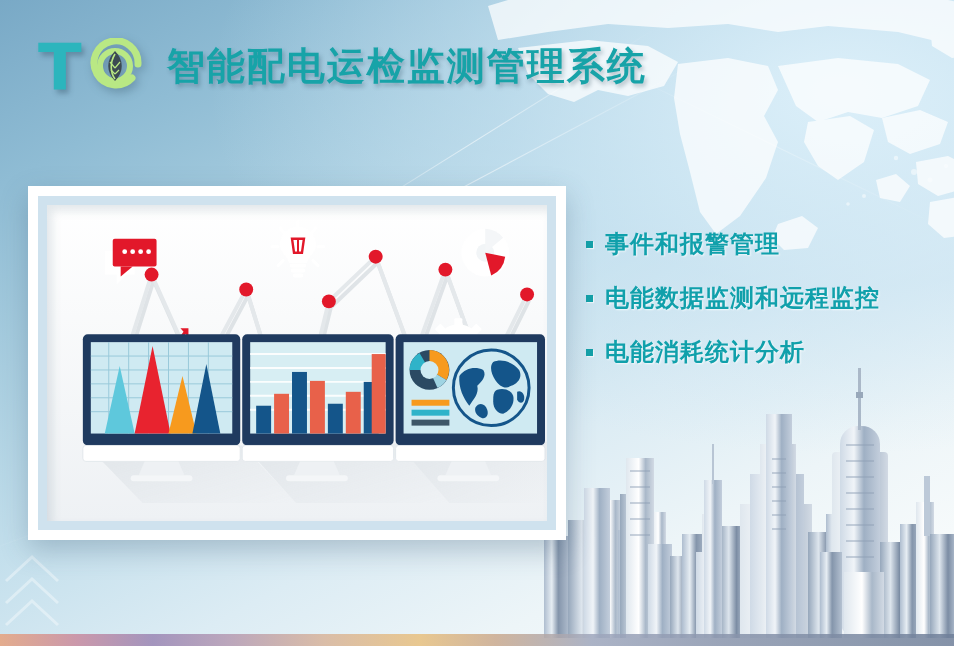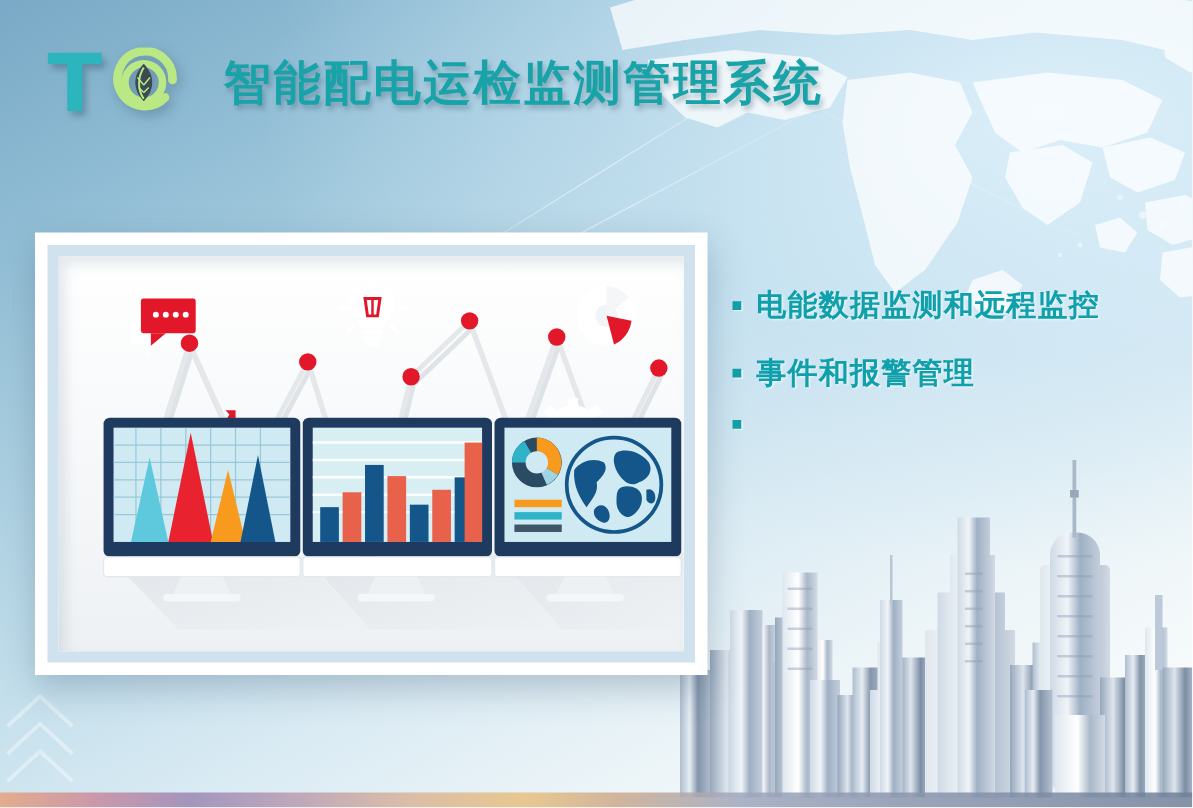--- a/index.html
+++ b/index.html
@@ -42,21 +42,21 @@
   .at{
     position:relative;width:60px;height:60px;margin:0 1px;align-self:center;
     filter:drop-shadow(3px 4px 5px rgba(40,70,90,.32));
   }
   .at svg{width:100%;height:100%;display:block;}
 
   .cn-title{
     font-size:38px;font-weight:bold;color:#17a3a8;letter-spacing:2px;
     font-family:"DejaVu Sans","Liberation Sans",sans-serif;
     text-shadow:2px 3px 4px rgba(40,70,90,.32);
-    white-space:nowrap;margin-left:18px;padding-bottom:4px;
+    white-space:nowrap;margin-left:6px;padding-bottom:4px;
   }
 
   
   .features{position:absolute;left:586px;top:228px;width:350px;}
   .feat{display:flex;align-items:center;margin-bottom:22px;}
   .feat .dot{
     width:7px;height:7px;background:#14a0a8;margin-right:12px;flex:none;
     box-shadow:1px 1px 1px rgba(255,255,255,.6);
   }
   .feat .txt{
@@ -248,28 +248,29 @@
           <path d="M24,24 L29,30 M34,24 L29,30 M25,32 L29,36 M33,32 L29,36" stroke="#b9e884" stroke-width="1.2" fill="none"></path>
         </svg>
       </span>
     </div>
     <div class="cn-title">智能配电运检监测管理系统</div>
   </div>
 
   <div class="features">
     <div class="feat">
       <span class="dot"></span>
+      <span class="txt">事件和报警管理</span>
+    </div>
+    <div class="feat">
+      <span class="dot"></span>
       <span class="txt">电能数据监测和远程监控</span>
     </div>
     <div class="feat">
       <span class="dot"></span>
-      <span class="txt">事件和报警管理</span>
-    </div>
-    <div class="feat">
-      <span class="dot"></span>
+      <span class="txt">电能消耗统计分析</span>
     </div>
   </div>
 
   <div class="card">
     <div class="card-inner">
       <div class="canvas">
         <svg viewBox="0 0 502 318" preserveAspectRatio="none">
           <defs>
             <linearGradient id="floor" x1="0" y1="0" x2="0" y2="1">
               <stop offset="0%" stop-color="#ffffff"></stop>

